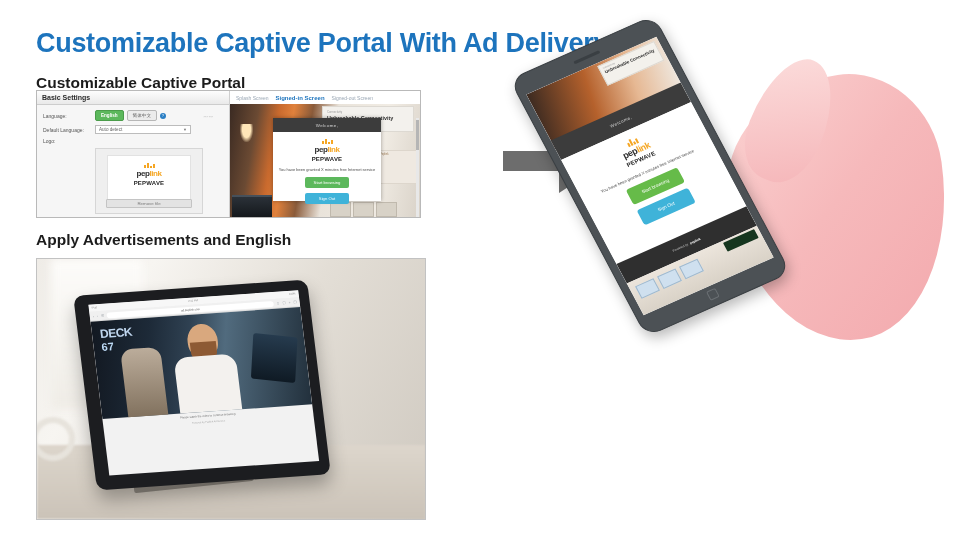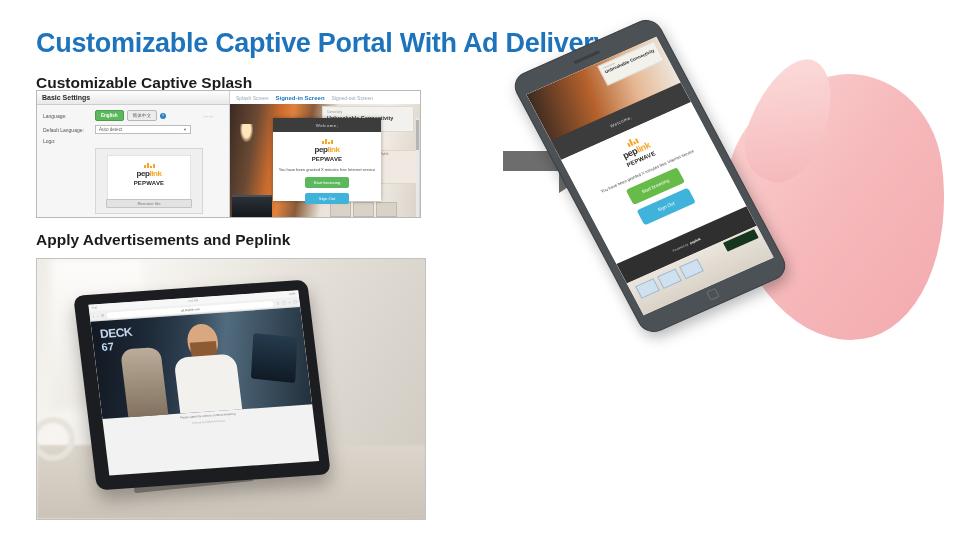--- a/index.html
+++ b/index.html
@@ -243,21 +243,21 @@
   .stand { position:absolute; left: 96px; top: 206px; width: 120px; height: 22px;
     background: linear-gradient(#b9b3aa,#8e887f); border-radius: 2px; transform: rotate(-6deg); }
 </style>
 </head>
 <body>
 
 <div id="page">
 
   <div class="main-title">Customizable Captive Portal With Ad Delivery</div>
 
-  <div class="section-title sec1-title">Customizable Captive Splash</div>
+  <div class="section-title sec1-title">Customizable Captive Portal</div>
 
   <div class="composite">
 
     <div class="admin-pane">
       <div class="admin-head">Basic Settings</div>
       <div class="admin-body">
 
         <div class="tiny-tag">*** ***</div>
 
         <div class="frow">
@@ -403,21 +403,21 @@
           <div class="ph-thumbs">
             <span></span>
               <span></span>
               <span></span>
           </div>
         </div>
       </div>
     </div>
   </div>
 
-  <div class="section-title sec2-title">Apply Advertisements and Peplink</div>
+  <div class="section-title sec2-title">Apply Advertisements and English</div>
 
   <div class="tablet-photo">
     <div class="window-light"></div>
     <div class="desk"></div>
     <div class="mug"></div>
     <div class="stand"></div>
 
     <div class="tablet">
       <div class="tablet-screen">
 

